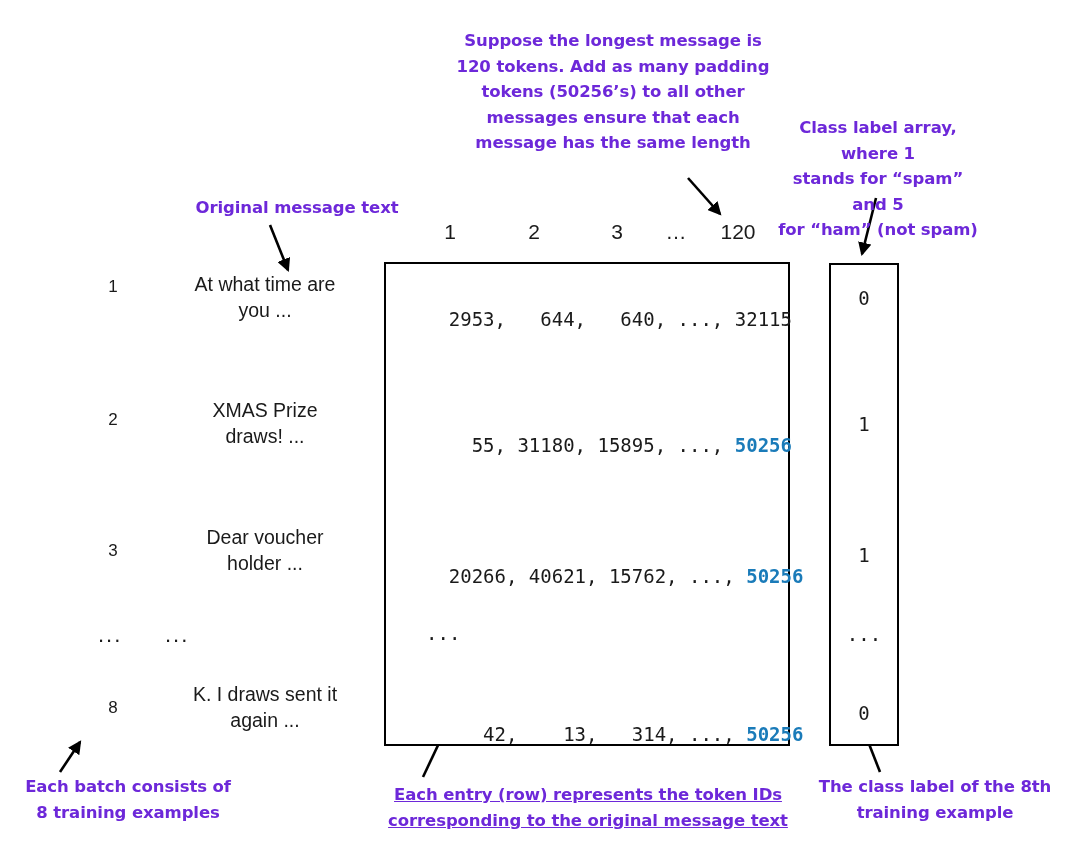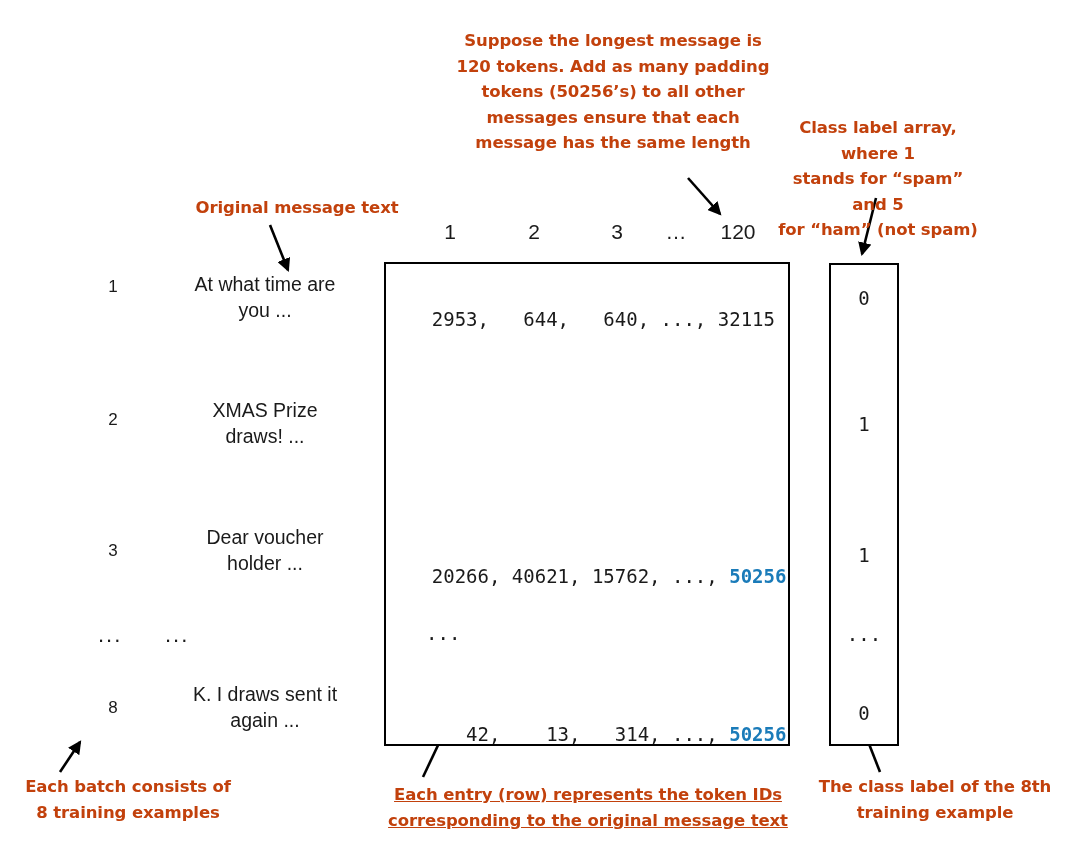--- a/index.html
+++ b/index.html
@@ -18,21 +18,21 @@
   
   .abs { position: absolute; }
 
   
   .callout {
     font-family: "DejaVu Sans", sans-serif;
     font-weight: bold;
     font-size: 16.5px;
     line-height: 1.55;
     text-align: center;
-    color: #c2410c;
+    color: #6d28d9;
     letter-spacing: -0.1px;
     white-space: pre-line;
   }
 
   
   .msg-text {
     font-family: "Liberation Sans", sans-serif;
     font-size: 19.5px;
     line-height: 1.32;
     color: #1a1a1a;
@@ -68,20 +68,21 @@
   }
 
   
   .token-row {
     font-family: "DejaVu Sans Mono", monospace;
     font-size: 19px;
     color: #1a1a1a;
     white-space: pre;
     text-align: right;
     letter-spacing: 0px;
+    margin-left: 17px;
   }
   .pad-token { font-weight: bold; }
   .mono-dots {
     font-family: "DejaVu Sans Mono", monospace;
     font-size: 19px;
     color: #1a1a1a;
     white-space: pre;
   }
   .label-cell {
     font-family: "DejaVu Sans Mono", monospace;
@@ -157,20 +158,23 @@
 <div class="abs row-dots" style="left:165px; top:622px;">...</div>
 
 <div class="abs row-index" style="left:100px; top:698px;">8</div>
 <div class="abs msg-text" style="left:165px; top:682px; width:200px;">K. I draws sent it
 again ...</div>
 
 <div class="abs box" style="left:384px; top:262px; width:406px; height:484px;">
   <div class="abs token-row" style="left:0px; top:22px; width:386px;">
     <span>2953,   644,   640, ..., </span><span>32115</span>
   </div>
+  <div class="abs token-row" style="left:0px; top:148px; width:386px;">
+    <span>  55, 31180, 15895, ..., </span><span class="pad-token" style="color: rgb(26, 123, 185);">50256</span>
+  </div>
   <div class="abs token-row" style="left:0px; top:279px; width:386px;">
     <span>20266, 40621, 15762, ..., </span><span class="pad-token" style="color: rgb(26, 123, 185);">50256</span>
   </div>
   <div class="abs mono-dots" style="left:40px; top:358px;">...</div>
   <div class="abs token-row" style="left:0px; top:437px; width:386px;">
     <span>   42,    13,   314, ..., </span><span class="pad-token" style="color: rgb(26, 123, 185);">50256</span>
   </div>
 </div>
 
 <div class="abs box" style="left:829px; top:263px; width:70px; height:483px;">

